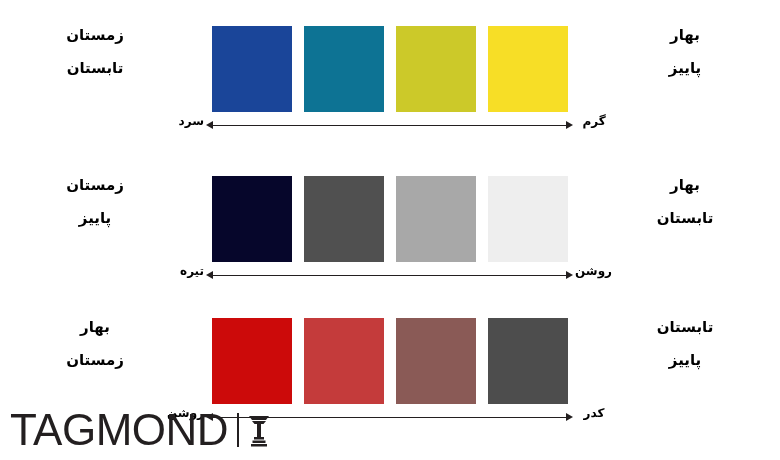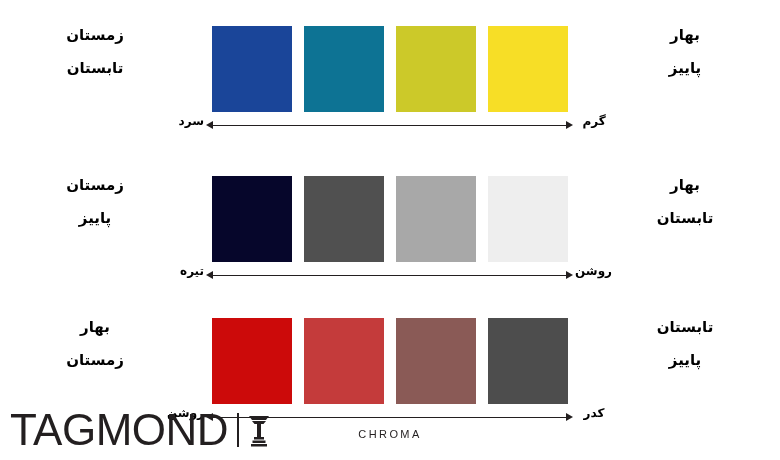--- a/index.html
+++ b/index.html
@@ -237,21 +237,20 @@
     </div>
 
     <div class="axis-wrap">
       <div class="axis-end-label left-end">روشن</div>
       <div class="arrow start"></div>
       <div class="axis-line"></div>
       <div class="arrow end"></div>
       <div class="axis-end-label right-end">کدر</div>
     </div>
 
-    <div class="axis-title">CHROMA</div>
 
     <div class="season-col right">
       <div class="season-label">تابستان</div>
       <div class="season-label">پاییز</div>
     </div>
   </div>
 
   <div class="watermark">
     <div class="wm-text">TAGMOND</div>
     <div class="wm-divider"></div>

